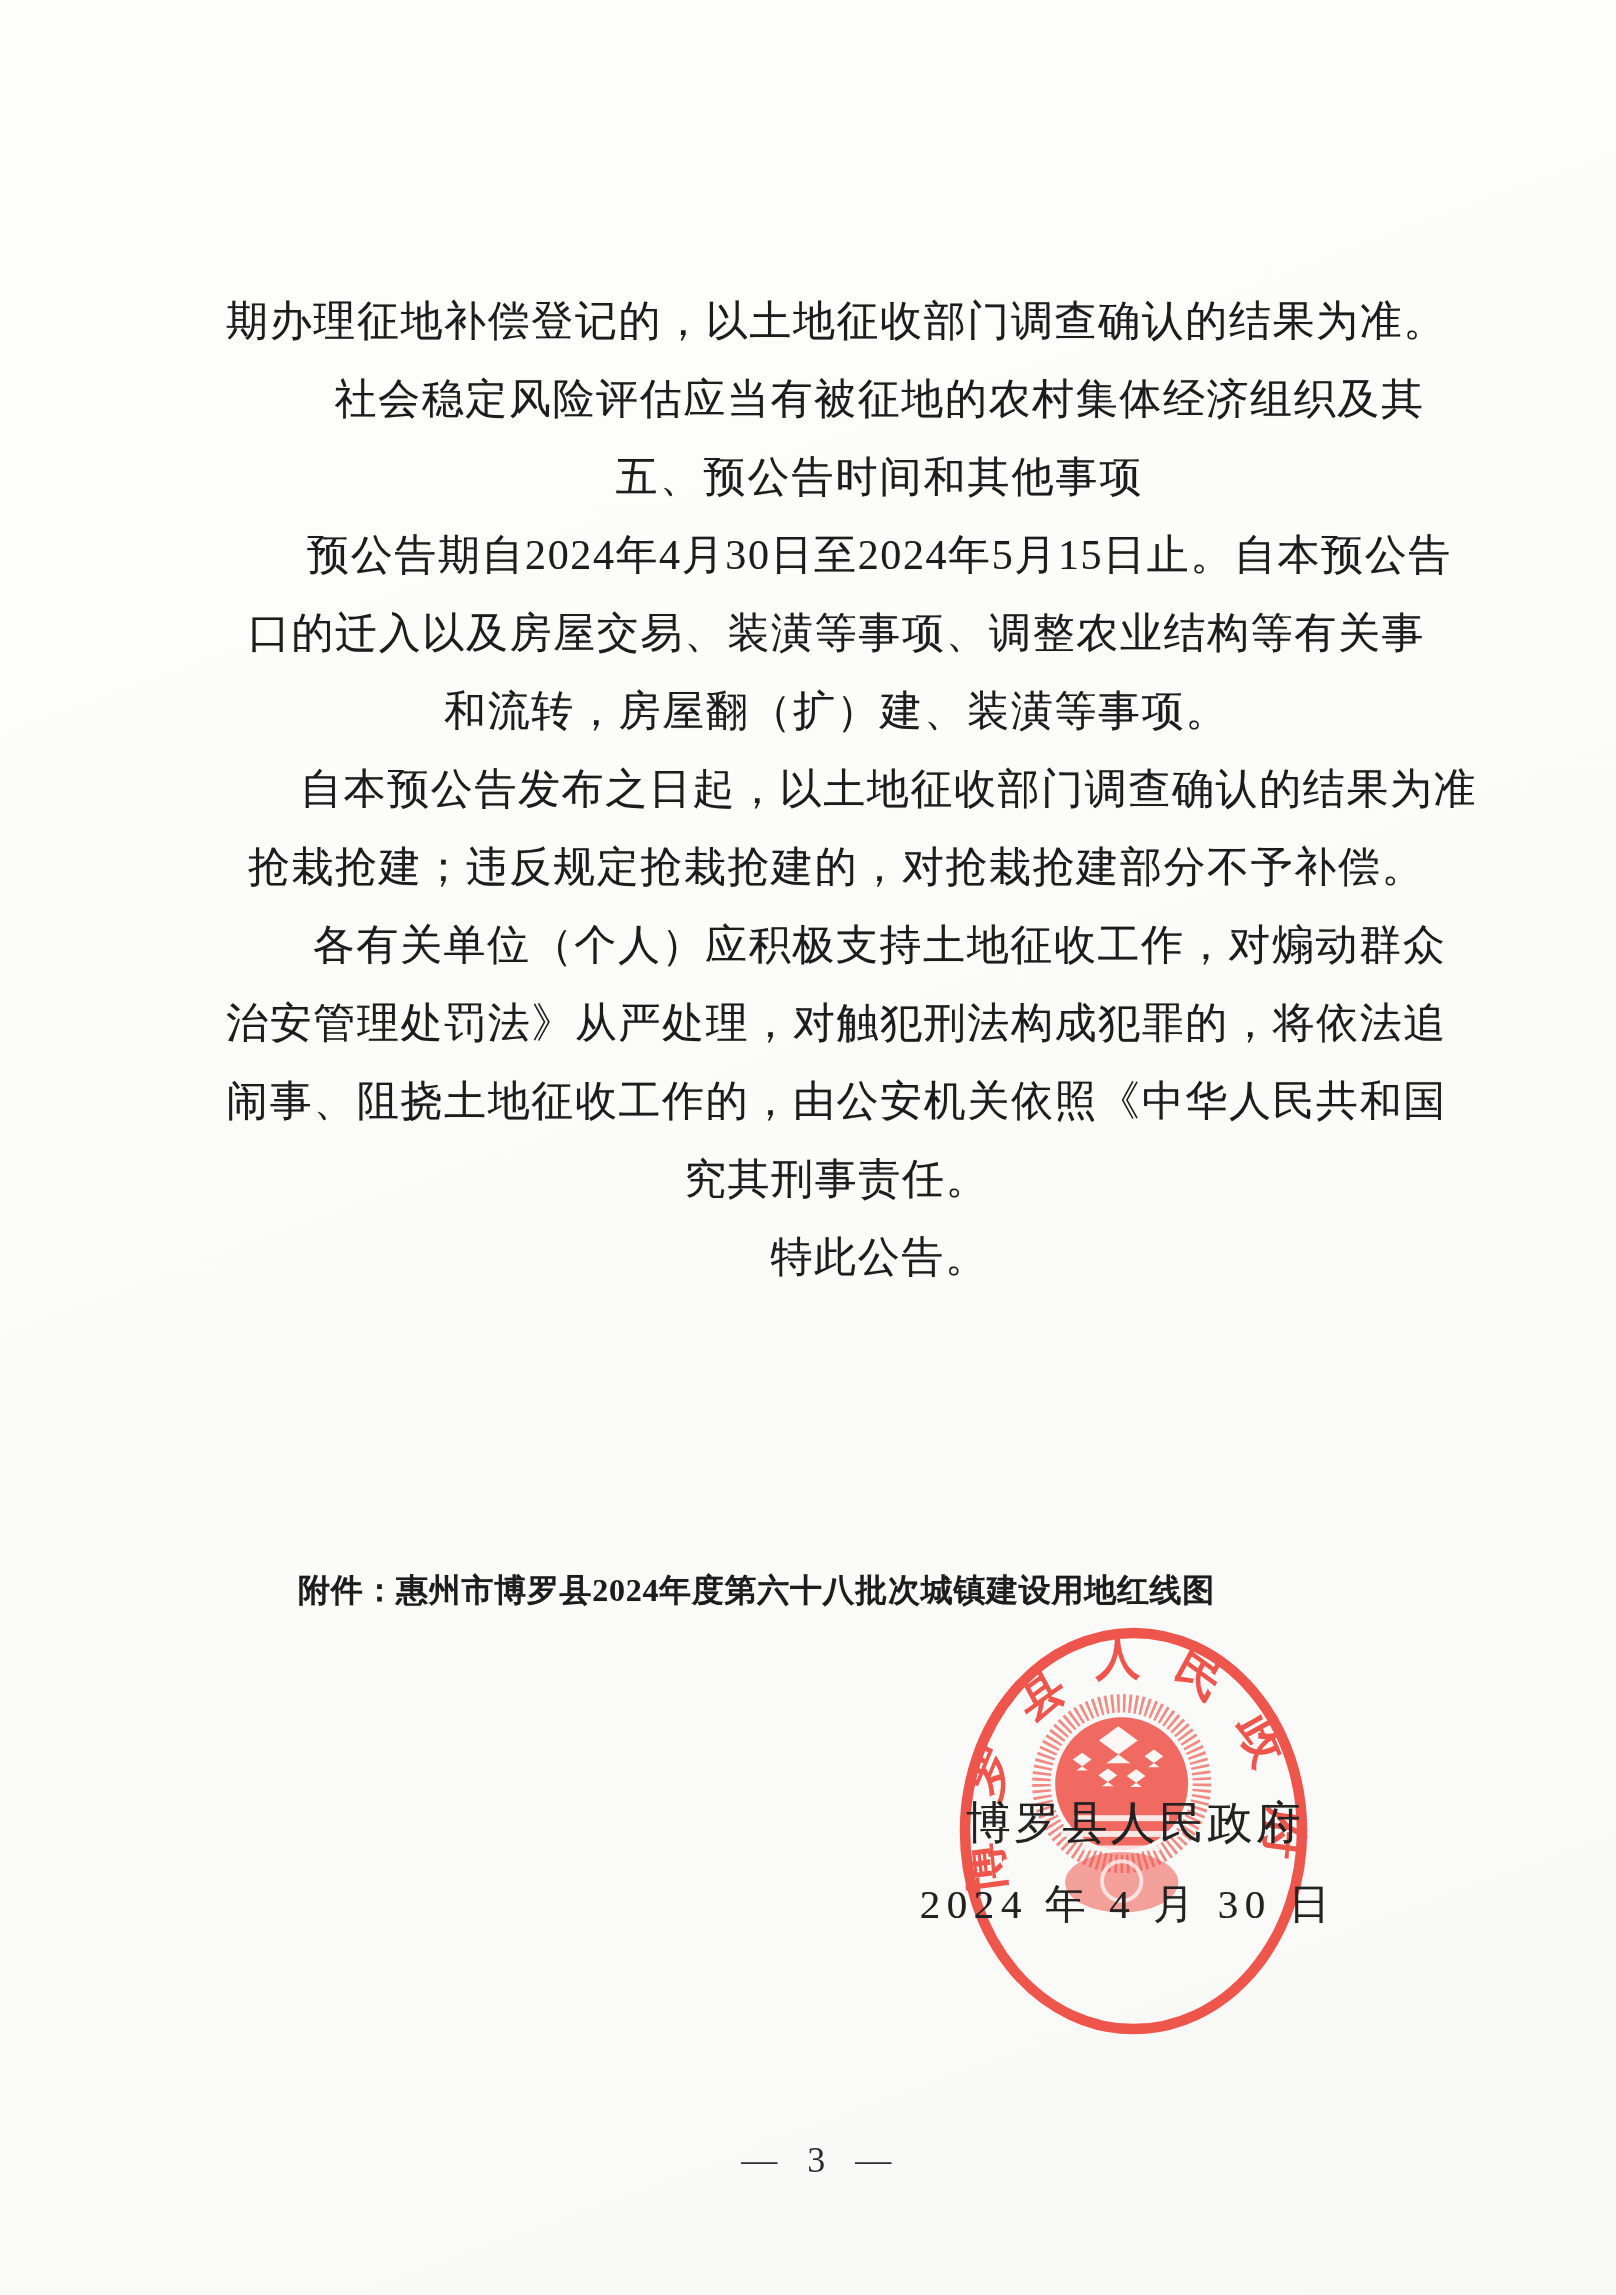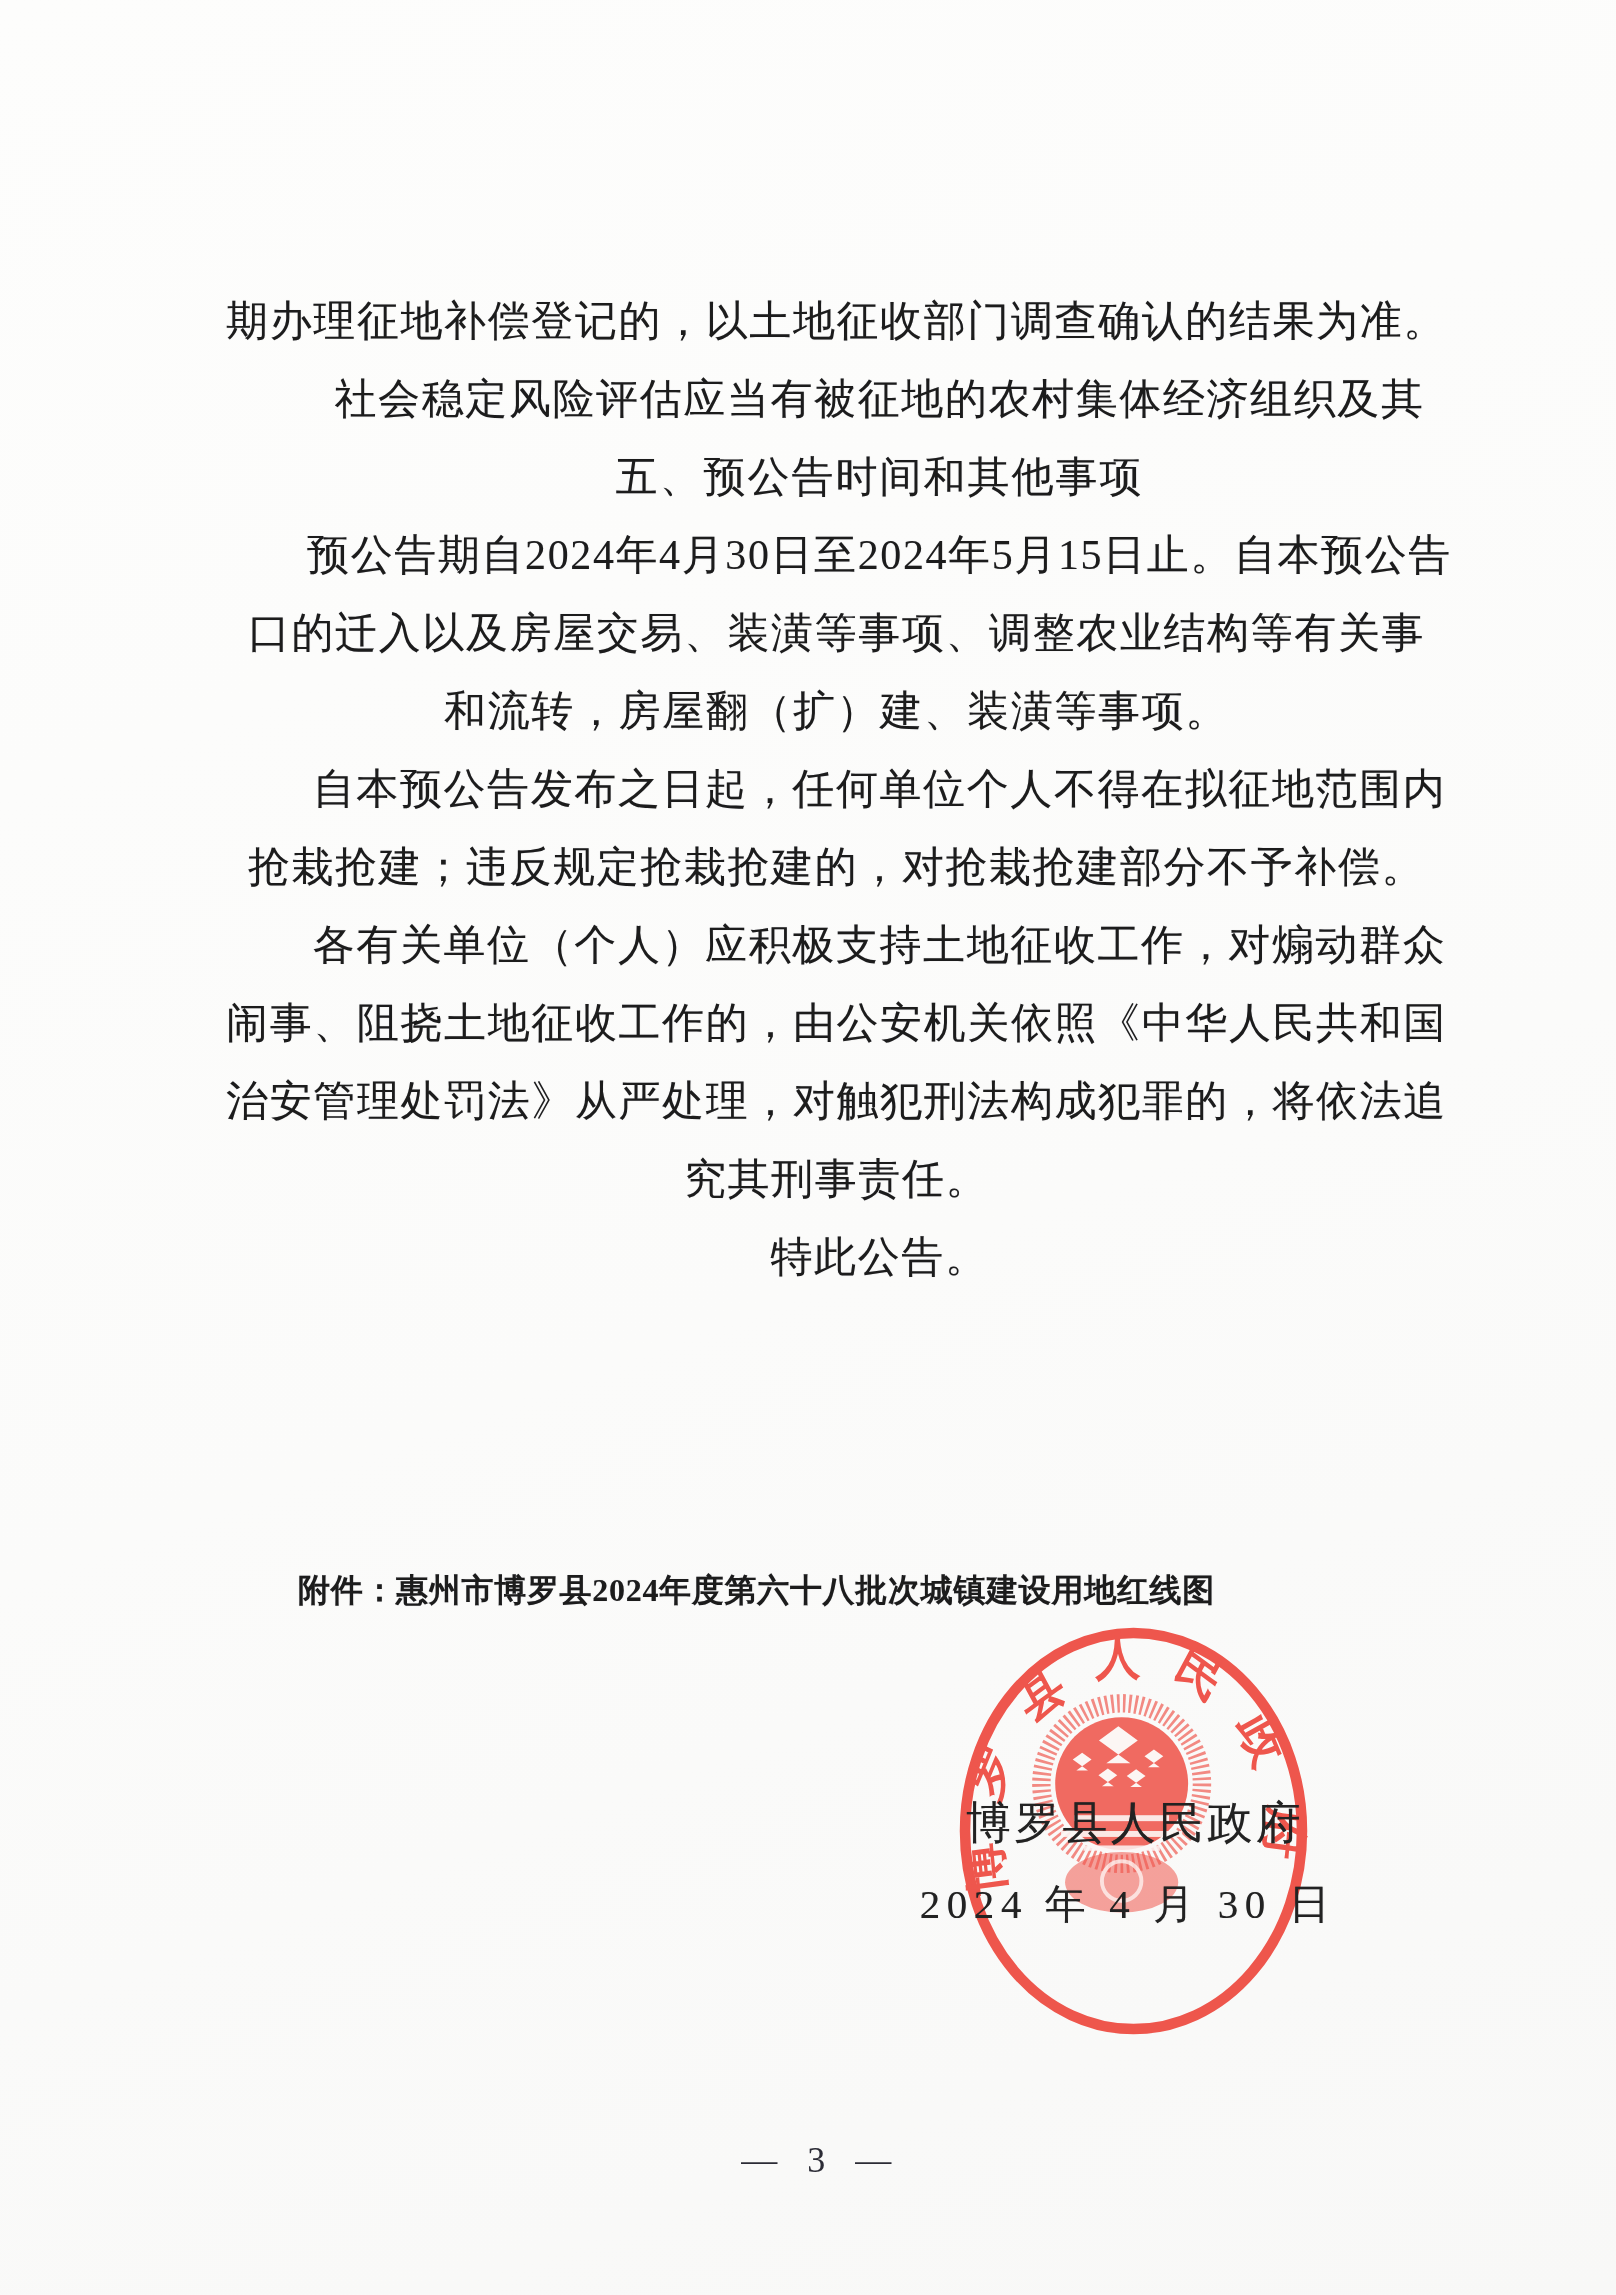--- a/index.html
+++ b/index.html
@@ -51,25 +51,25 @@
 
 <div id="page">
 
   <div class="body-block">
     <div class="line">期办理征地补偿登记的，以土地征收部门调查确认的结果为准。</div>
     <div class="line indent">社会稳定风险评估应当有被征地的农村集体经济组织及其</div>
     <div class="line indent bold">五、预公告时间和其他事项</div>
     <div class="line indent">预公告期自2024年4月30日至2024年5月15日止。自本预公告</div>
     <div class="line">口的迁入以及房屋交易、装潢等事项、调整农业结构等有关事</div>
     <div class="line">和流转，房屋翻（扩）建、装潢等事项。</div>
-    <div class="line indent">自本预公告发布之日起，任何单位个人不得在拟征地范围内</div>
+    <div class="line indent">自本预公告发布之日起，以土地征收部门调查确认的结果为准</div>
     <div class="line">抢栽抢建；违反规定抢栽抢建的，对抢栽抢建部分不予补偿。</div>
     <div class="line indent">各有关单位（个人）应积极支持土地征收工作，对煽动群众</div>
+    <div class="line">治安管理处罚法》从严处理，对触犯刑法构成犯罪的，将依法追</div>
     <div class="line">闹事、阻挠土地征收工作的，由公安机关依照《中华人民共和国</div>
-    <div class="line">治安管理处罚法》从严处理，对触犯刑法构成犯罪的，将依法追</div>
     <div class="line">究其刑事责任。</div>
     <div class="line indent">特此公告。</div>
   </div>
 
   <div class="attachment">附件：惠州市博罗县2024年度第六十八批次城镇建设用地红线图</div>
 
   <svg class="seal-svg" viewBox="-294 -340 588 680">
 
     <ellipse cx="0" cy="0" rx="256" ry="301" fill="none" stroke="#ee4a40" stroke-width="16"></ellipse>
 

